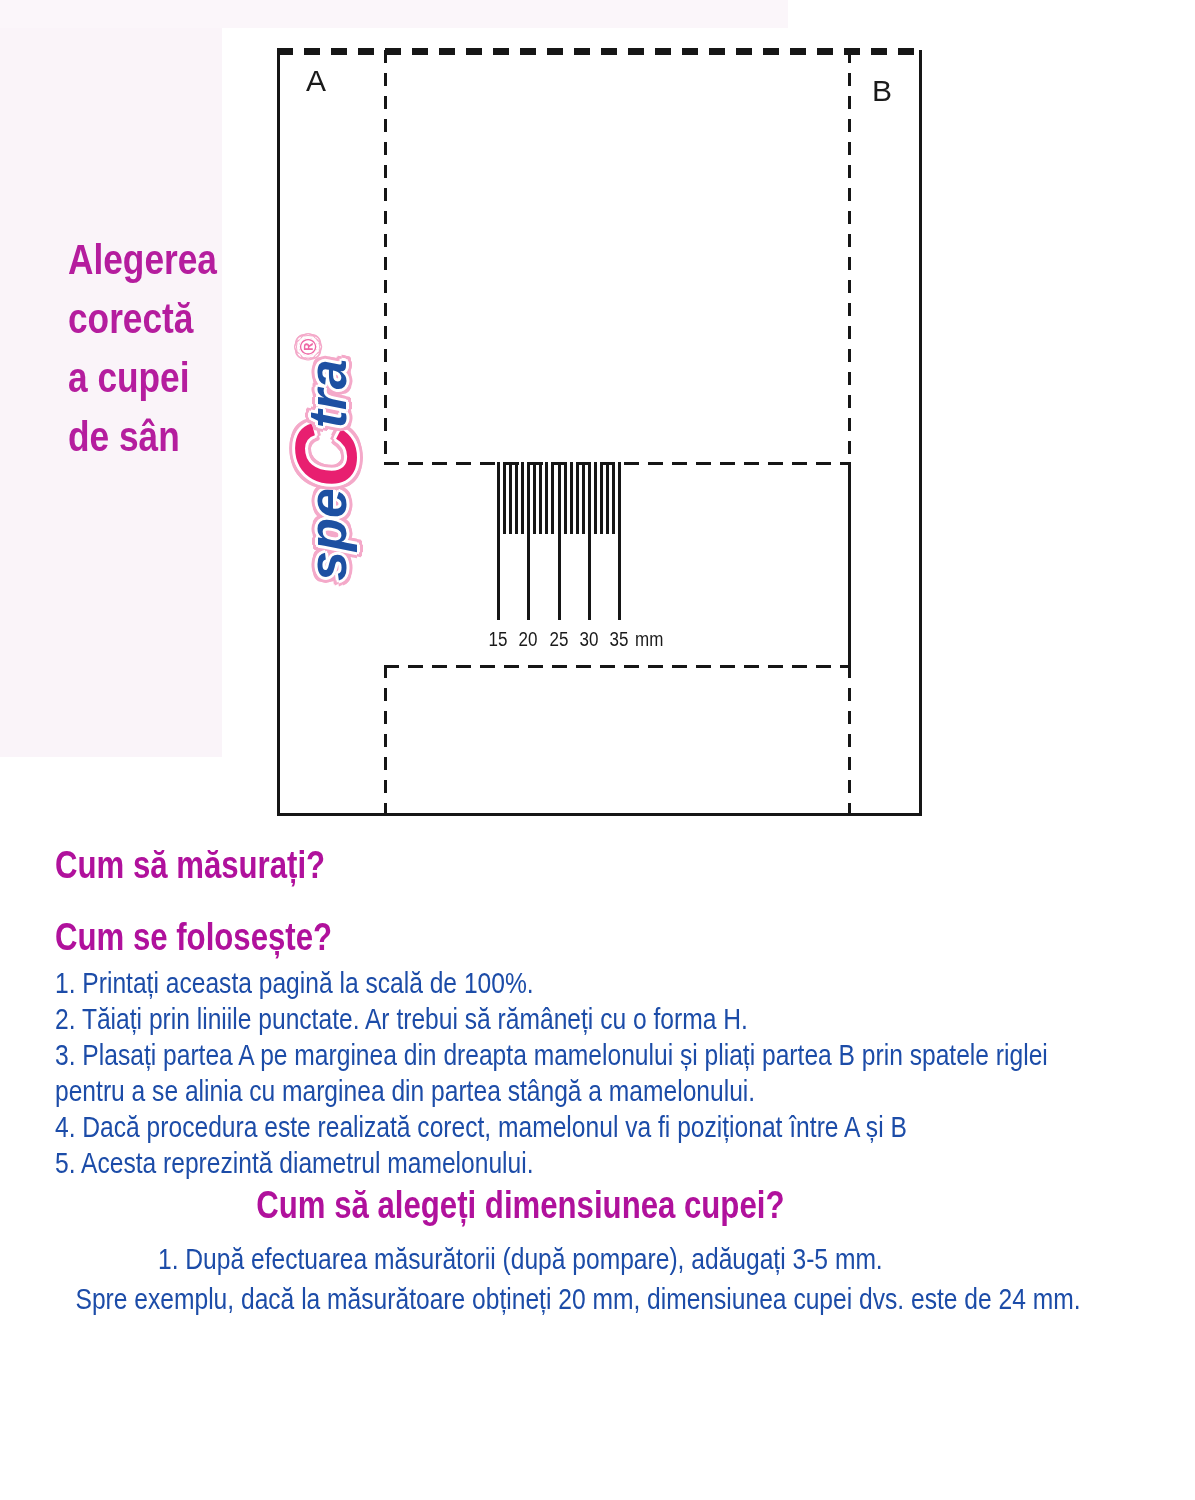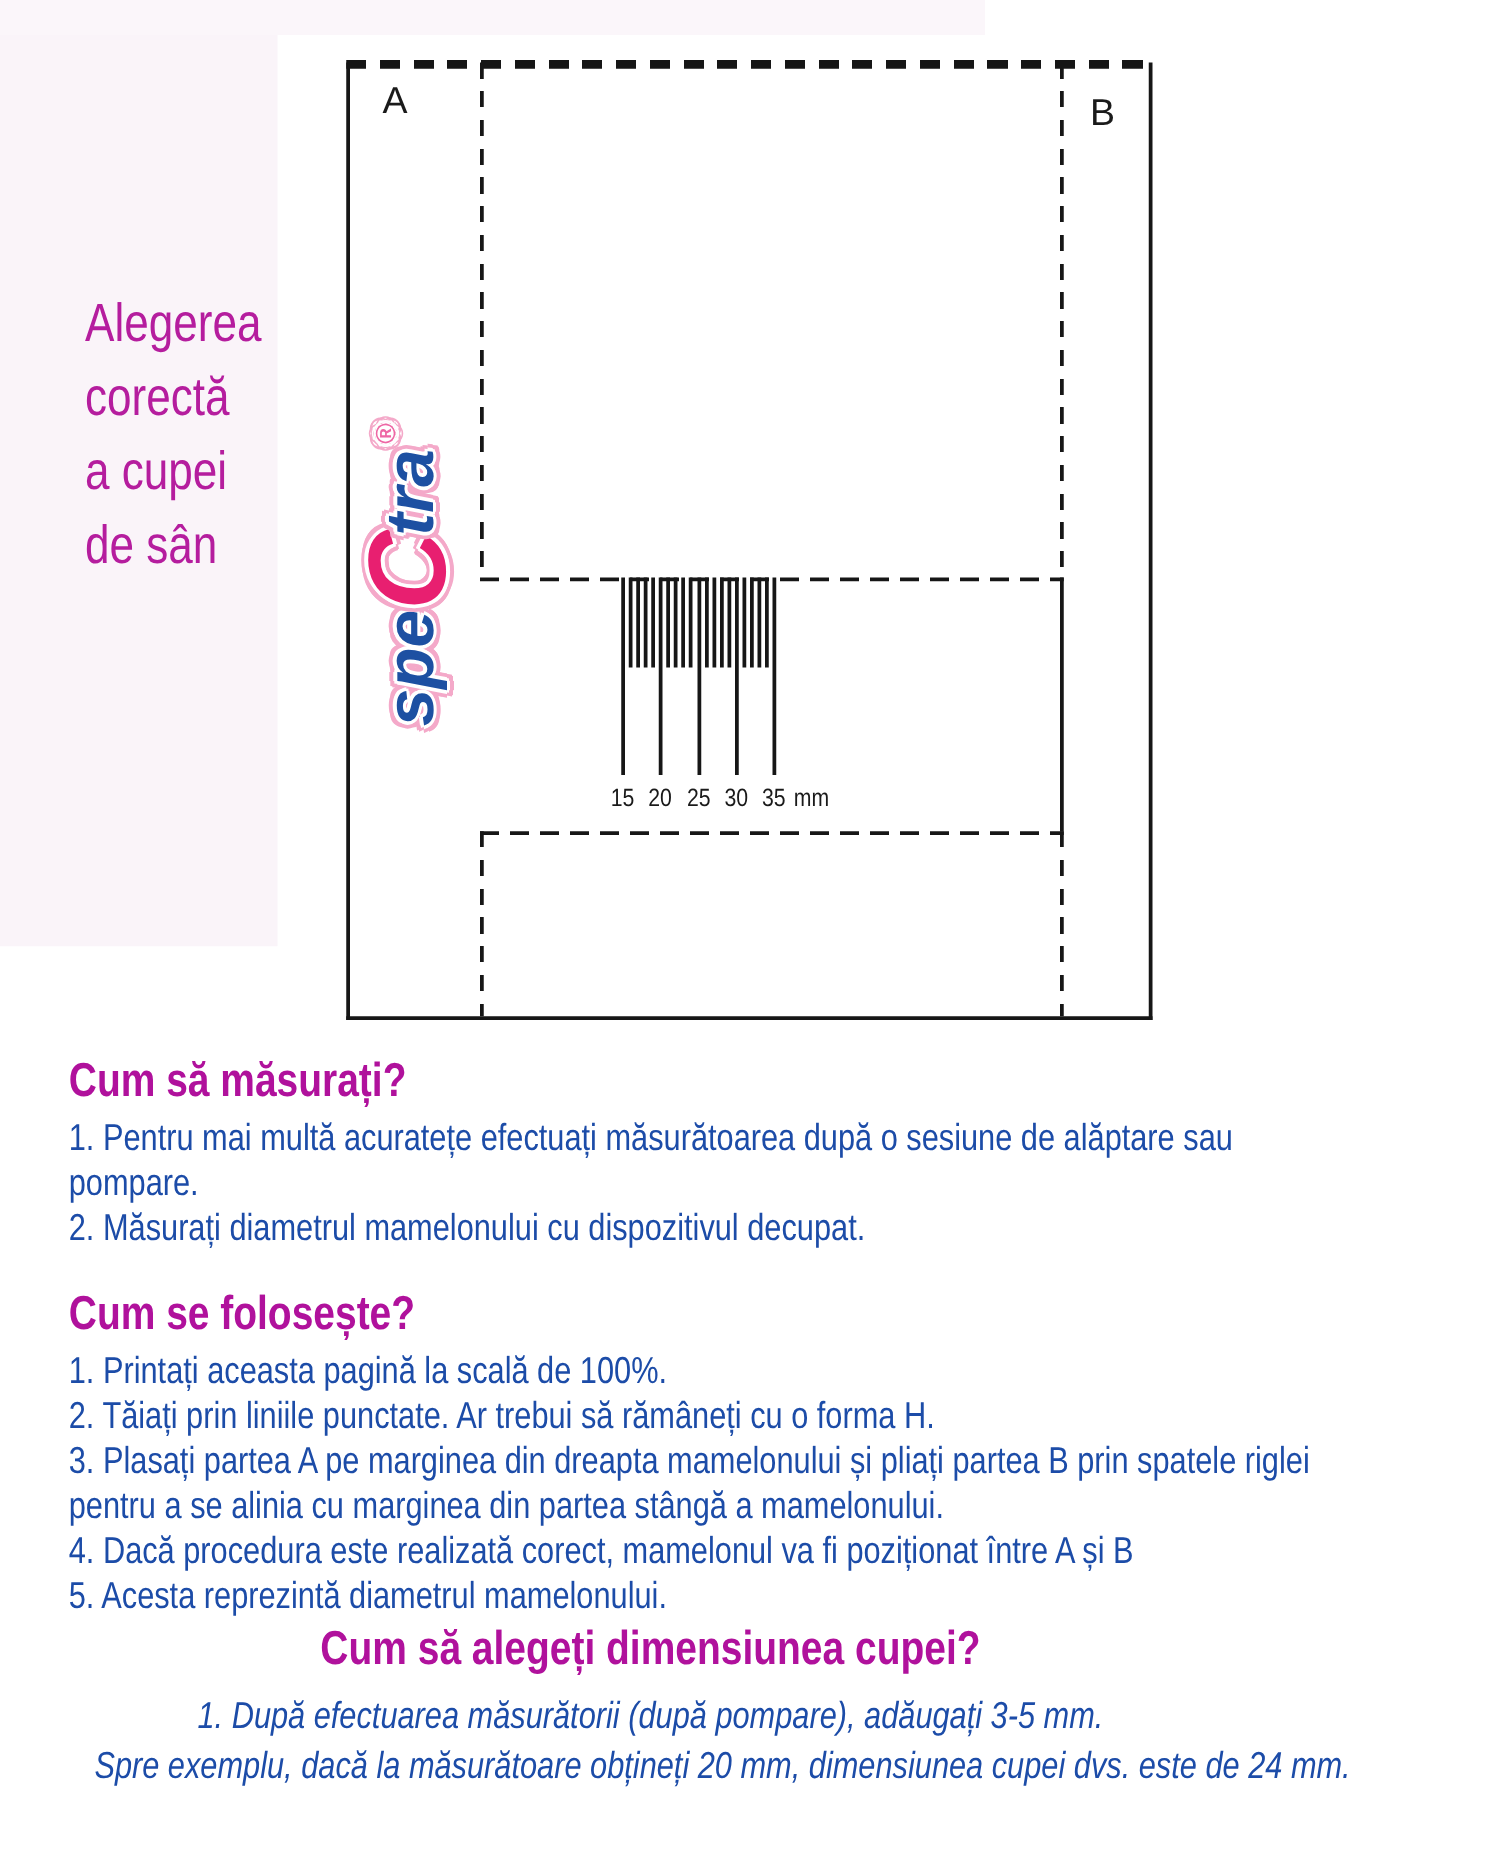--- a/index.html
+++ b/index.html
@@ -4,21 +4,21 @@
 <style>
   html,body{margin:0;padding:0;background:#fff;}
   .page{position:relative;width:1195px;height:1500px;background:#ffffff;overflow:hidden;
         font-family:"Liberation Sans",sans-serif;color:#111;}
   
   .tint-left{position:absolute;left:0;top:0;width:222px;height:757px;background:#faf4f9;}
   .tint-top{position:absolute;left:0;top:0;width:788px;height:28px;background:#fbf6fa;}
 
   
   .side-title{position:absolute;left:68px;top:230px;color:var(--title,#b51d9e);
-              font-size:43px;line-height:59px;font-weight:400;}
+              font-size:43px;line-height:59px;font-weight:700;}
   .cx{transform:scaleX(0.82);transform-origin:0 50%;white-space:nowrap;display:block;}
 
   
   .diagram{position:absolute;left:277px;top:50px;width:645px;height:766px;box-sizing:border-box;
            border-left:3px solid var(--line,#161616);border-right:3px solid var(--line,#161616);
            border-bottom:3px solid var(--line,#161616);}
   .dash-top{position:absolute;left:-3px;top:-2px;width:645px;height:7px;
             background:repeating-linear-gradient(90deg,var(--line,#161616) 0 16px,transparent 16px 27px);}
   .dashv{position:absolute;width:3px;
          background:repeating-linear-gradient(180deg,var(--line,#161616) 0 13px,transparent 13px 23px);}
@@ -65,21 +65,21 @@
           letter-spacing:-4px;}
   .logo-reg{font-size:22px;color:#ee67a5;vertical-align:30px;margin-left:4px;}
 
   
   .content{position:absolute;left:55px;top:843px;width:1135px;}
   .sec-heading{color:var(--heading,#b0119c);font-weight:bold;font-size:38px;line-height:44px;}
   .bodyline{color:var(--body,#1c4ca8);font-size:30px;line-height:36px;}
   .lines{margin-top:6px;}
   .sec2{margin-top:28px;}
   .sec3{margin-top:2px;text-align:center;}
-  .sec3 .lines{margin-top:12px;font-style:italic;}
+  .sec3 .lines{margin-top:12px;}
   .sec3 .bodyline{line-height:40px;}
   .indent{padding-left:25px;}
 </style>
 </head>
 <body>
 
 <div class="page">
 
   <div class="tint-left"></div>
   <div class="tint-top"></div>
@@ -136,25 +136,20 @@
   <div class="logo">
     <div class="logo-inner">
       <span class="logo-text"><span class="bubble logo-blue">spe</span><span class="bubble logo-c">C</span><span class="bubble logo-blue">tra</span><span class="bubble logo-reg">®</span></span>
     </div>
   </div>
 
   <div class="content">
 
     <div class="sec1">
       <div class="sec-heading cx">Cum să măsurați?</div>
-      <div class="lines">
-        <div class="bodyline cx">1. Pentru mai multă acuratețe efectuați măsurătoarea după o sesiune de alăptare sau</div>
-        <div class="bodyline cx">pompare.</div>
-        <div class="bodyline cx">2. Măsurați diametrul mamelonului cu dispozitivul decupat.</div>
-      </div>
     </div>
 
     <div class="sec2">
       <div class="sec-heading cx">Cum se folosește?</div>
       <div class="lines">
         <div class="bodyline cx">1. Printați aceasta pagină la scală de 100%.</div>
         <div class="bodyline cx">2. Tăiați prin liniile punctate. Ar trebui să rămâneți cu o forma H.</div>
         <div class="bodyline cx">3. Plasați partea A pe marginea din dreapta mamelonului și pliați partea B prin spatele riglei</div>
         <div class="bodyline cx">pentru a se alinia cu marginea din partea stângă a mamelonului.</div>
         <div class="bodyline cx">4. Dacă procedura este realizată corect, mamelonul va fi poziționat între A și B</div>

